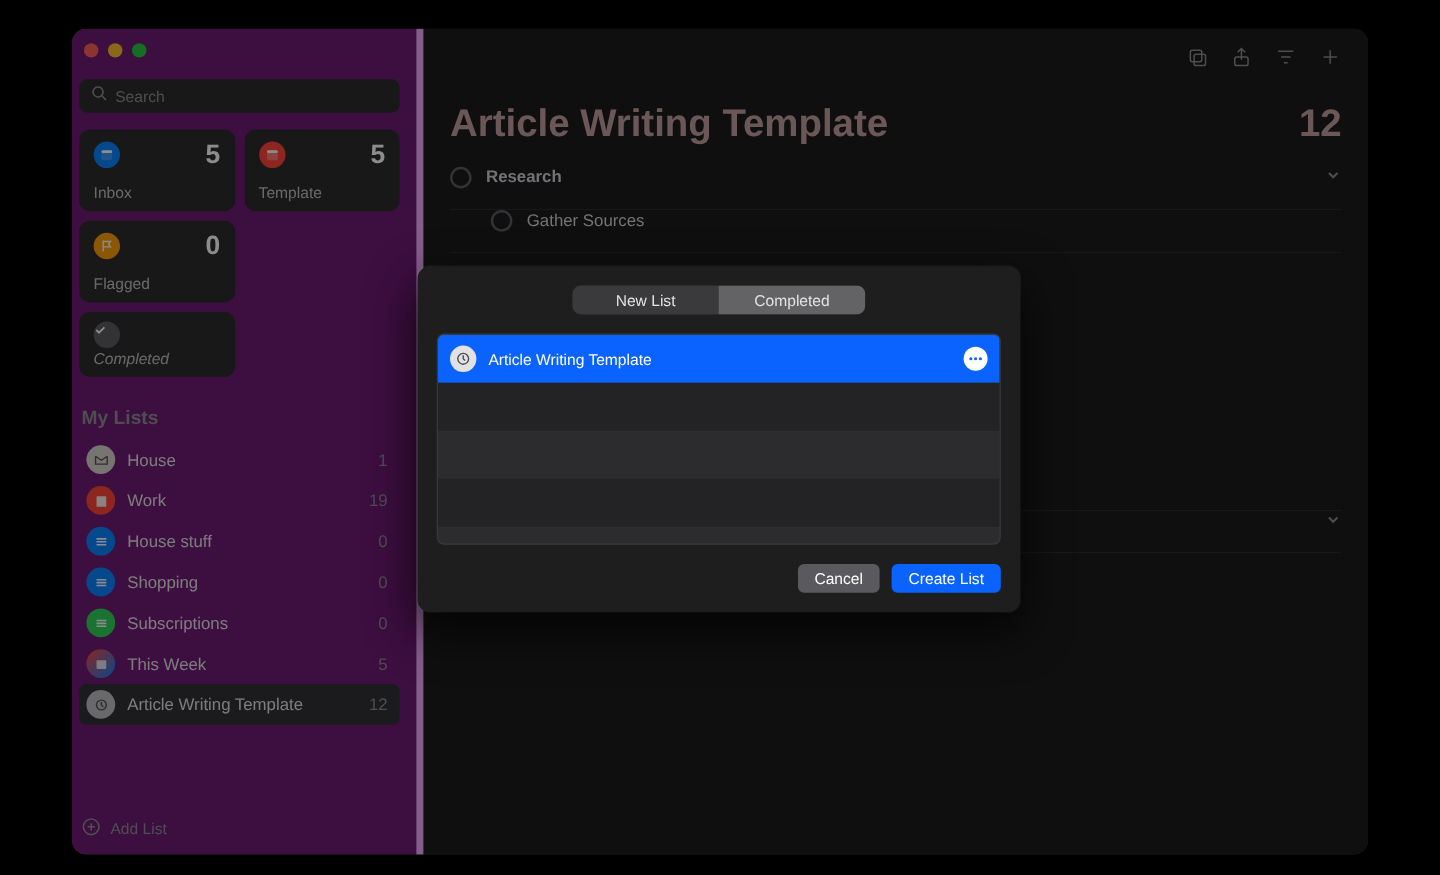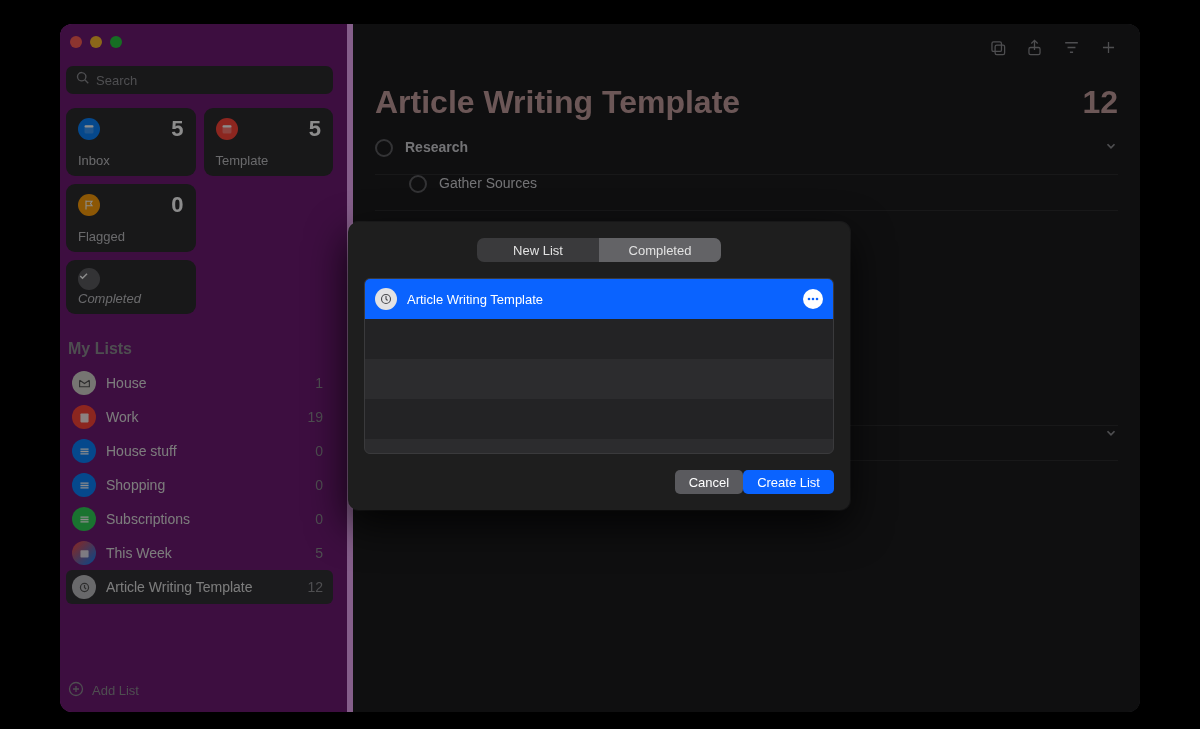--- a/index.html
+++ b/index.html
@@ -255,20 +255,21 @@
       display:flex; align-items:center; justify-content:center;
       color:#0a63ff;
       font-size:12px; font-weight:700;
     }
     .tpl-row.stripe-a { background:#232325; }
     .tpl-row.stripe-b { background:#2c2c2e; }
 
     .sheet-buttons {
       display:flex;
       justify-content:flex-end;
+      gap:10px;
       margin-top:16px;
     }
     .btn {
       height:24px;
       padding:0 14px;
       border-radius:5px;
       font-size:13px;
       border:none;
       cursor:pointer;
     }

